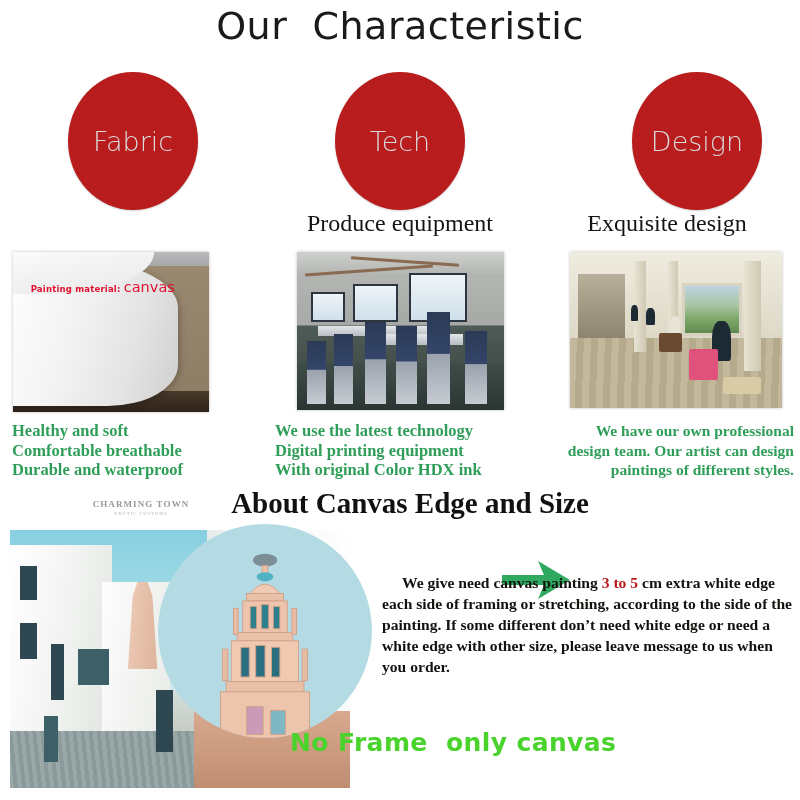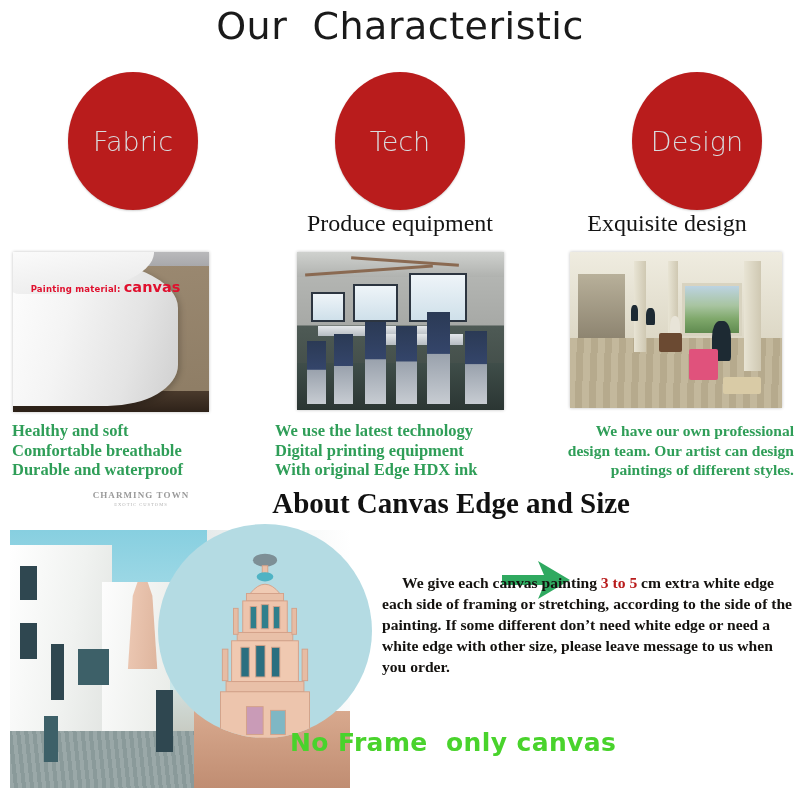--- a/index.html
+++ b/index.html
@@ -84,21 +84,21 @@
   .canvas-topbar {
     position: absolute; left: 0; top: 0; width: 100%; height: 9%;
     background: linear-gradient(180deg,#b9b9bb,#a8a8ab);
   }
   .canvas-text {
     position: absolute; left: 9%; top: 17%;
     font-family: "DejaVu Sans", sans-serif;
     font-size: 8.5px; font-weight: 700; color: #e0102e;
     white-space: nowrap; letter-spacing: 0.2px;
   }
-  .canvas-text b { font-size: 14.5px; font-weight: 700; letter-spacing: 0px; }
+  .canvas-text b { font-size: 14.5px; font-weight: 400; letter-spacing: 0px; }
 
   
   .factory { width: 100%; height: 100%; position: relative;
     background: linear-gradient(180deg,#b9bbb8 0%, #a7a9a6 46%, #4e5a55 47%, #39433f 100%); }
   .f-ceiling { position: absolute; left:0; top:0; width:100%; height:16%;
     background: linear-gradient(180deg,#cfd1ce,#b0b2af); }
   .f-pipe { position:absolute; background:#8a6a52; height:3px; }
   .f-win { position:absolute; background:linear-gradient(180deg,#eef4f8,#cfe0ea);
     border:2px solid #2c3540; }
   .f-mach { position:absolute; bottom:4%; background:linear-gradient(180deg,#2b3a55 0%, #34456a 45%, #9aa2ad 46%, #c7ccd2 100%); }
@@ -134,27 +134,27 @@
     font-size: 16.5px; font-weight: 700; color: #2f9e58;
     line-height: 19.5px;
   }
   .green-cell.g0 { left: 12px;  width: 250px; text-align: left; }
   .green-cell.g1 { left: 275px; width: 250px; text-align: left; }
   .green-cell.g2 { left: 558px; width: 236px; text-align: right; font-size: 15.5px; }
 
   
   .sec2-head { position: absolute; left: 0; top: 487px; width: 800px; height: 38px; }
   .watermark {
-    position: absolute; left: 85px; top: 3px; width: 112px; text-align: center;
+    position: absolute; left: 85px; top: 12px; width: 112px; text-align: center;
     font-family: "Liberation Serif", serif; color: #9a9a9a;
   }
   .watermark .wm1 { font-size: 9px; font-weight: 700; letter-spacing: 1.1px; display:block; }
   .watermark .wm2 { font-size: 4.6px; letter-spacing: 1px; display:block; margin-top:2px; color:#b4b4b4; }
   .sec2-title {
-    position: absolute; left: 190px; top: 0; width: 440px; text-align: right;
+    position: absolute; left: 190px; top: 0; width: 440px; text-align: center;
     font-family: "Liberation Serif", serif;
     font-size: 29px; font-weight: 700; color: #111111;
   }
 
   
   .street {
     position: absolute; left: 10px; top: 530px; width: 340px; height: 258px;
     overflow: hidden;
     background: linear-gradient(180deg,#a8dbe6 0%, #bfe3ea 30%, #d7e7e6 55%, #b9b1a2 100%);
   }
@@ -303,21 +303,21 @@
 
   <div class="green-row">
     <div class="green-cell g0">
       <div style="white-space:pre-line;">Healthy and soft
 Comfortable  breathable
 Durable  and waterproof</div>
     </div>
     <div class="green-cell g1">
       <div style="white-space:pre-line;">We use the latest technology
 Digital printing equipment
-With original Edge HDX ink</div>
+With original Color HDX ink</div>
     </div>
     <div class="green-cell g2">
       <div style="white-space:pre-line;">We have our own professional
 design team. Our artist can design
 paintings of different styles.</div>
     </div>
   </div>
 
   <div class="sec2-head">
     <div class="watermark">
@@ -366,18 +366,18 @@
         <rect x="66" y="170" width="16" height="26" fill="#7fb7c4"></rect>
         <rect x="26" y="60" width="5" height="28" fill="#e6bca4"></rect>
         <rect x="89" y="60" width="5" height="28" fill="#e6bca4"></rect>
         <rect x="14" y="104" width="6" height="34" fill="#e6bca4"></rect>
         <rect x="100" y="104" width="6" height="34" fill="#e6bca4"></rect>
       </g>
     </svg>
   </div>
 
   <div class="size-para">
-    <span>We give each canvas painting </span><span class="hl">3 to 5</span><span> cm extra white edge each side of framing or stretching, according to the side of the painting. If some different don’t need white edge or need a white edge with other size, please leave message to us when you order.</span>
+    <span>We give need canvas painting </span><span class="hl">3 to 5</span><span> cm extra white edge each side of framing or stretching, according to the side of the painting. If some different don’t need white edge or need a white edge with other size, please leave message to us when you order.</span>
   </div>
 
   <div class="noframe">No Frame  only canvas</div>
 
 </div>
 
 </body></html>

